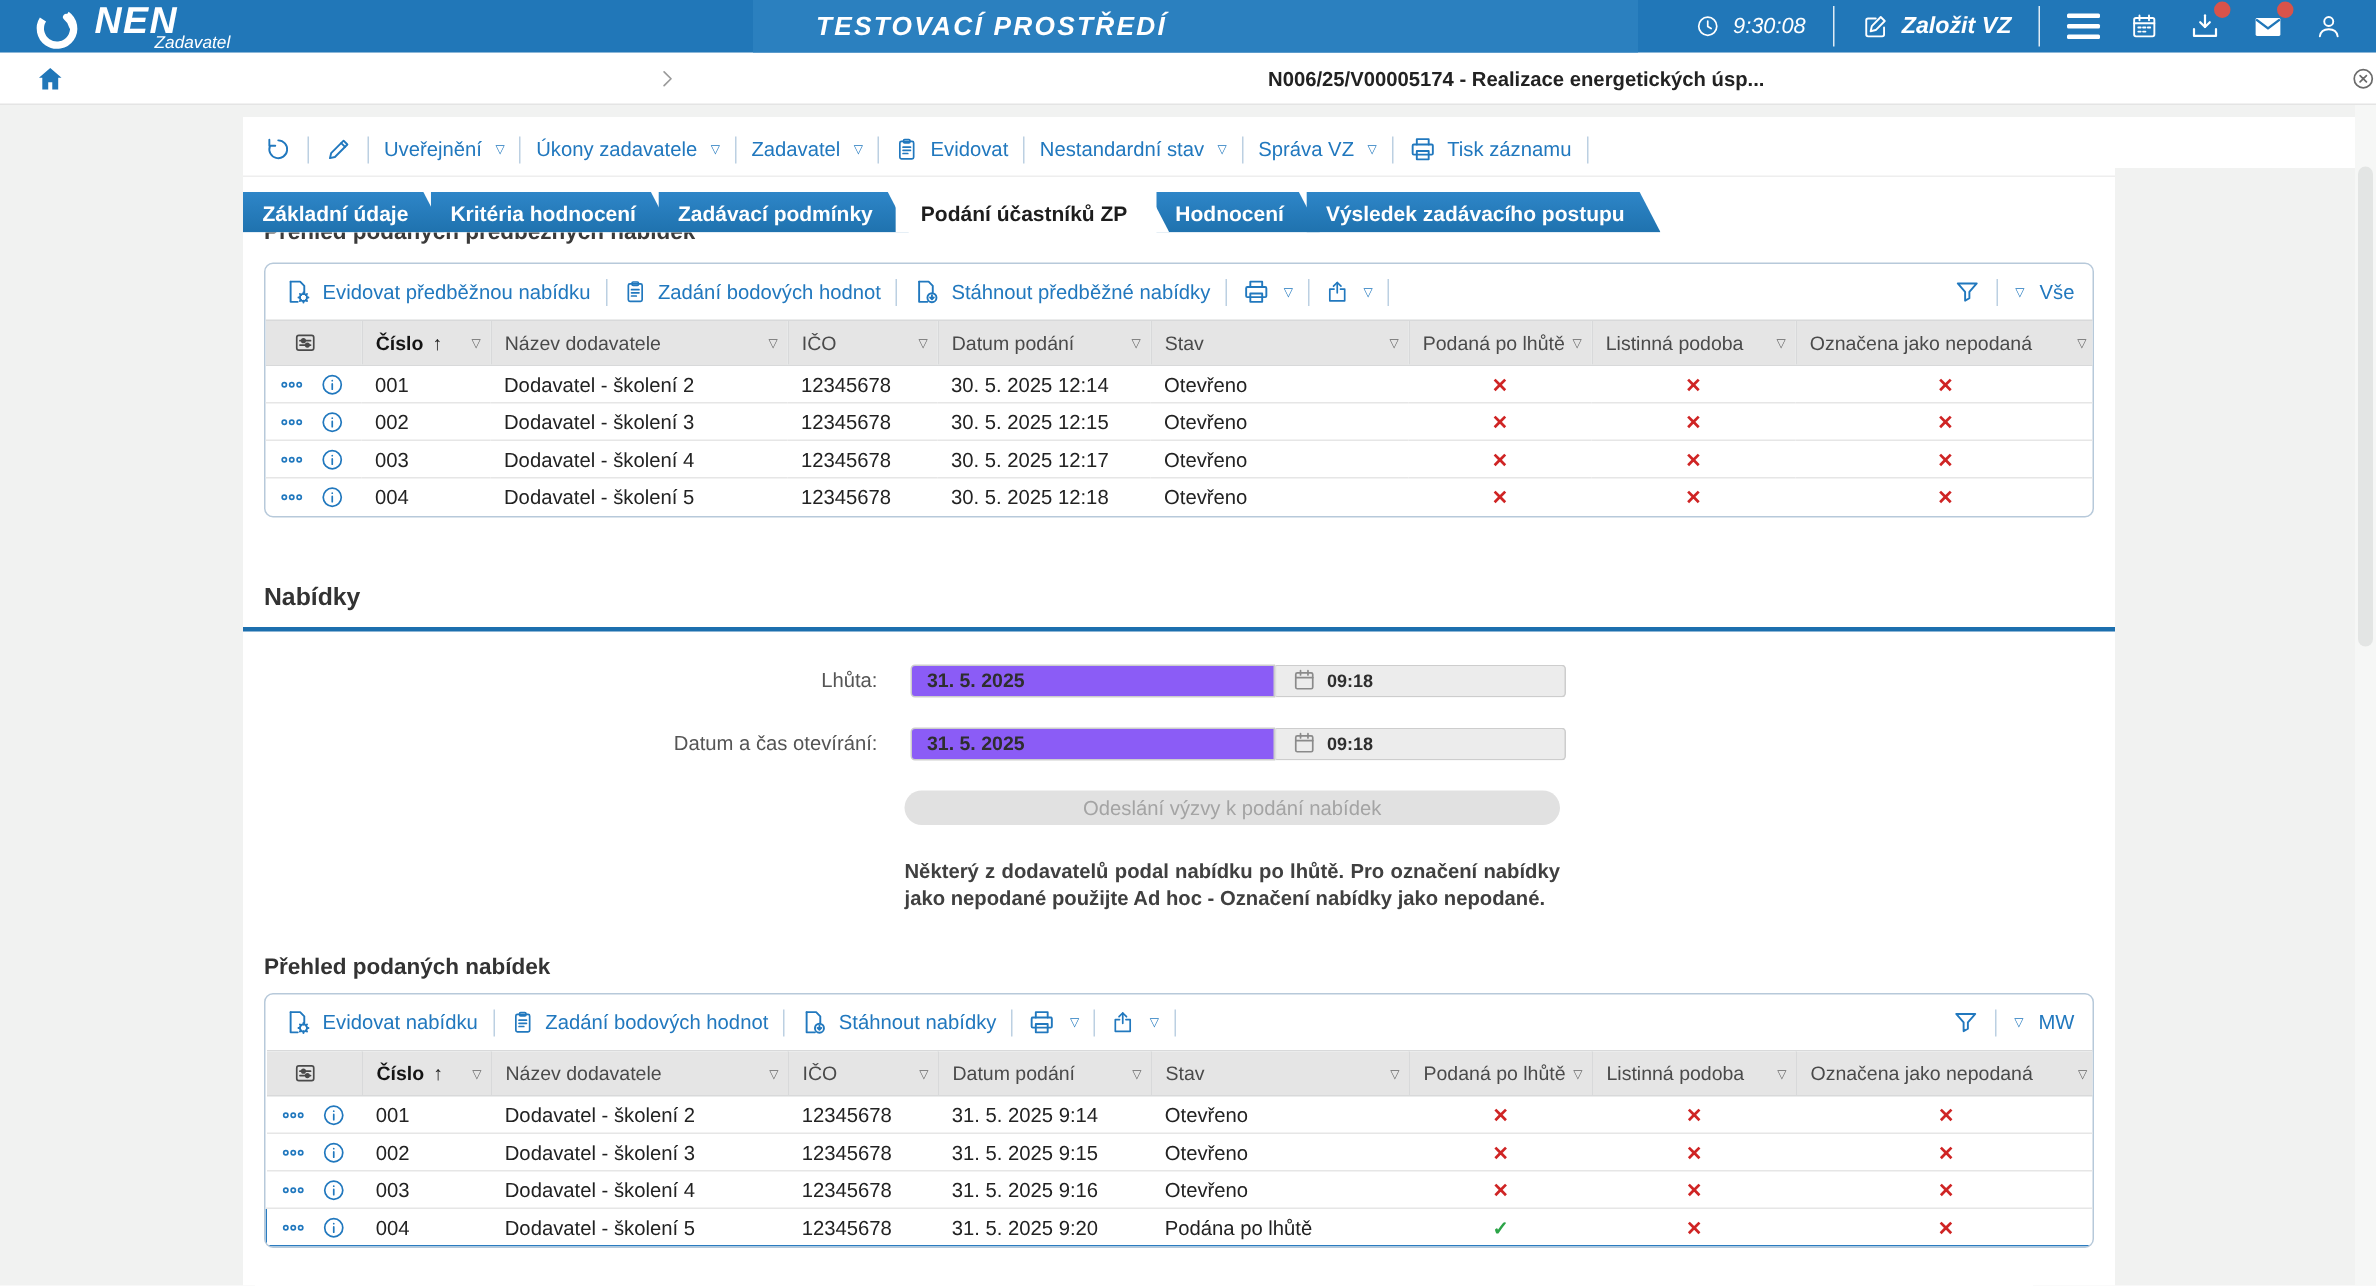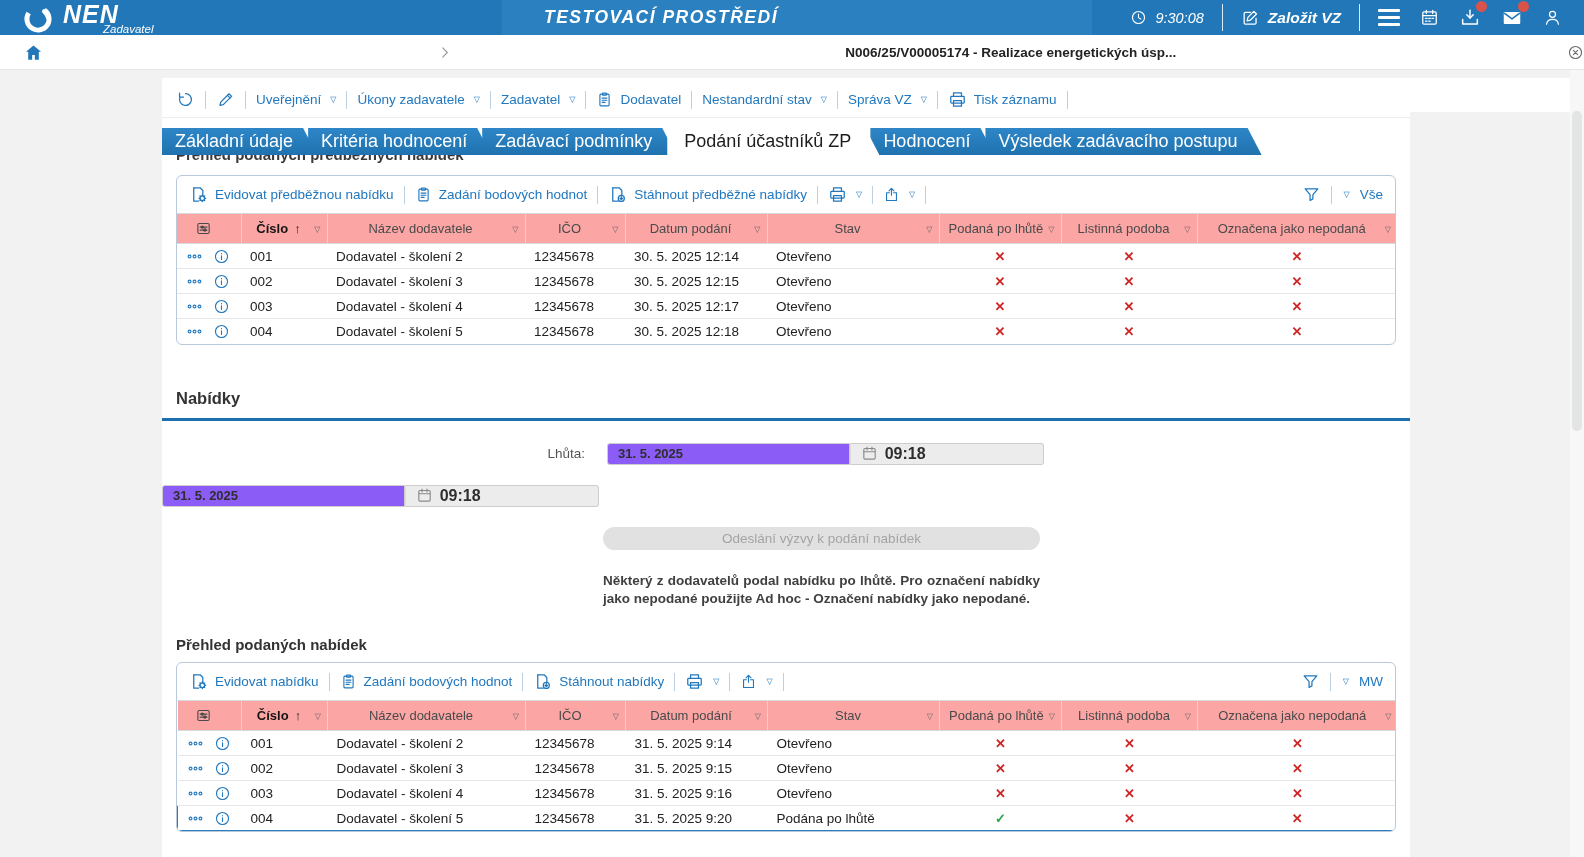--- a/index.html
+++ b/index.html
@@ -47,39 +47,39 @@
   .scroll-thumb { position:absolute; top:68px; height:320px; left:2px; right:2px; background:#e3e5e4; border-radius:7px; }
 
   
   .main-toolbar { height:36px; display:flex; align-items:center; padding:0 14px; color:#2178be; margin-top:4px; border-bottom:1px solid #eeeeee; }
   .mt-item { display:flex; align-items:center; gap:7px; font-size:13.5px; cursor:pointer; white-space:nowrap; }
   .caret { font-size:8px; margin-left:2px; color:#2178be; }
   .sep { width:1px; height:18px; background:#bcd0e2; margin:0 10px; flex:none; }
 
   
   .tabs-row { display:flex; margin-top:10px; height:27px; position:relative; padding-left:0; }
-  .tab { position:relative; display:flex; align-items:center; padding:0 24px 0 13px; font-size:18px; font-weight:normal; color:#fff; cursor:pointer;
+  .tab { position:relative; display:flex; align-items:center; padding:0 24px 0 13px; font-size:14px; font-weight:bold; color:#fff; cursor:pointer;
     background:linear-gradient(#2e86c8,#1f72ae);
     clip-path:polygon(0 0, calc(100% - 14px) 0, 100% 100%, 0 100%);
     margin-right:-9px; white-space:nowrap; }
   .tab.active { background:#fff; color:#1d1d1d; padding:0 28px 0 17px; }
   .cut-heading { height:10px; overflow:hidden; margin-left:14px; }
   .cut-heading span { display:block; font-size:15px; font-weight:bold; color:#3a3a3a; margin-top:-9px; }
 
   
   .tbl-card { margin:10px 14px 0 14px; border:1px solid #b7c9da; border-radius:6px; overflow:hidden; background:#fff; }
   .tbl-toolbar { height:37px; display:flex; align-items:center; padding:0 12px; color:#2178be; }
   .tbl-action { display:flex; align-items:center; gap:7px; font-size:13.5px; cursor:pointer; white-space:nowrap; }
   .green-btn { background:#4caf50; border:1px solid #3f9d44; color:#fff; border-radius:4px; padding:4px 11px; display:flex; align-items:center; gap:7px; font-size:13.5px; position:relative; margin:0 12px; cursor:pointer; }
   .red-outline::after { content:""; position:absolute; inset:-6px -7px; border:2px solid #e03131; border-radius:3px; pointer-events:none; }
   .right-tools { margin-left:auto; display:flex; align-items:center; }
   .filter-label { font-size:13.5px; color:#2178be; margin-left:3px; }
 
   table.grid { width:100%; border-collapse:collapse; table-layout:fixed; font-size:13.5px; color:#222; }
-  table.grid thead th { background:#fca5a5; border-top:1px solid #d8d9da; border-bottom:1px solid #d8d9da; border-left:1px solid #d8d9da; height:30px; font-weight:normal; font-size:13px; color:#4a4a4a; text-align:center; padding:0 20px 0 9px; position:relative; white-space:nowrap; overflow:hidden; }
+  table.grid thead th { background:#e5e5e5; border-top:1px solid #d8d9da; border-bottom:1px solid #d8d9da; border-left:1px solid #d8d9da; height:30px; font-weight:normal; font-size:13px; color:#4a4a4a; text-align:left; padding:0 20px 0 9px; position:relative; white-space:nowrap; overflow:hidden; }
   table.grid thead th:first-child { border-left:none; }
   .th-caret { position:absolute; right:6px; top:50%; transform:translateY(-50%); font-size:8px; color:#666; }
   .col-label.sorted { font-weight:bold; color:#141414; }
   .sort-arrow { font-weight:bold; color:#222; margin-left:6px; }
   .th-tools svg { margin:0 auto; }
   table.grid tbody td { border-bottom:1px solid #e6e6e6; height:25px; padding:0 9px; white-space:nowrap; overflow:hidden; }
   table.grid tbody tr:last-child td { border-bottom:none; }
   .td-actions { color:#2178be; }
   .td-actions .inner { display:flex; align-items:center; gap:10px; }
   .rowicon { display:flex; cursor:pointer; }
@@ -91,21 +91,21 @@
   tr.row-selected td:last-child { border-right:1.5px solid #2b7cc0; }
 
   
   .section-title-wrap { margin-top:44px; border-bottom:3px solid #1c6fae; padding:0 0 10px 14px; }
   .section-title { font-size:16.5px; font-weight:bold; color:#333; }
   .form-area { margin-top:22px; }
   .form-row { display:flex; align-items:center; margin-bottom:20px;gap:13px; }
   .form-label { width:432px; text-align:right; font-size:13.5px; color:#555; padding-right:9px; flex:none; }
   .field { display:flex; width:437px; height:22px; }
   .field-date { flex:1.28; background:#8b5cf6; border:1px solid #cdcdcd; border-radius:3px 0 0 3px; display:flex; align-items:center; padding:0 10px; font-weight:bold; font-size:13px; color:#2e2e2e; }
-  .field-time { flex:1; background:#ececec; border:1px solid #cdcdcd; border-left:1px solid #dcdcdc; border-radius:0 3px 3px 0; display:flex; align-items:center; gap:7px; padding:0 10px; font-weight:bold; font-size:16px; color:#2e2e2e; }
+  .field-time { flex:1; background:#ececec; border:1px solid #cdcdcd; border-left:1px solid #dcdcdc; border-radius:0 3px 3px 0; display:flex; align-items:center; gap:7px; padding:0 10px; font-weight:bold; font-size:12px; color:#2e2e2e; }
   .field-time svg { color:#8a8a8a; }
   .disabled-btn { margin-left:441px; width:437px; height:23px; background:#e1e1e1; color:#a4a4a4; border-radius:12px; display:flex; align-items:center; justify-content:center; font-size:13.5px; }
   .warning { margin-left:441px; width:437px; margin-top:22px; font-size:13.5px; font-weight:bold; color:#404040; line-height:1.4; text-align:justify; }
   .sub-heading { margin:27px 0 0 14px; font-size:15px; font-weight:bold; color:#333; }
 </style>
 </head>
 <body>
 
 <svg width="0" height="0" style="position:absolute">
   <defs>
@@ -358,21 +358,21 @@
     <span class="sep"></span>
     <span class="mt-item">
         <span>Zadavatel</span>
         <span class="caret">▽</span>
       </span>
     <span class="sep"></span>
     <span class="mt-item">
         <svg class="icon17">
           <use href="#i-clipboard"></use>
         </svg>
-        <span>Dodavatel</span>
+        <span>Evidovat</span>
       </span>
     <span class="sep"></span>
     <span class="mt-item">
         <span>Nestandardní stav</span>
         <span class="caret">▽</span>
       </span>
     <span class="sep"></span>
     <span class="mt-item">
         <span>Správa VZ</span>
         <span class="caret">▽</span>
@@ -605,20 +605,21 @@
         <div class="field-date">31. 5. 2025</div>
         <div class="field-time">
           <svg class="icon17">
               <use href="#i-cal-small"></use>
             </svg>
           <span>09:18</span>
         </div>
       </div>
     </div>
     <div class="form-row">
+      <div class="form-label">Datum a čas otevírání:</div>
       <div class="field">
         <div class="field-date">31. 5. 2025</div>
         <div class="field-time">
           <svg class="icon17">
               <use href="#i-cal-small"></use>
             </svg>
           <span>09:18</span>
         </div>
       </div>
     </div>

